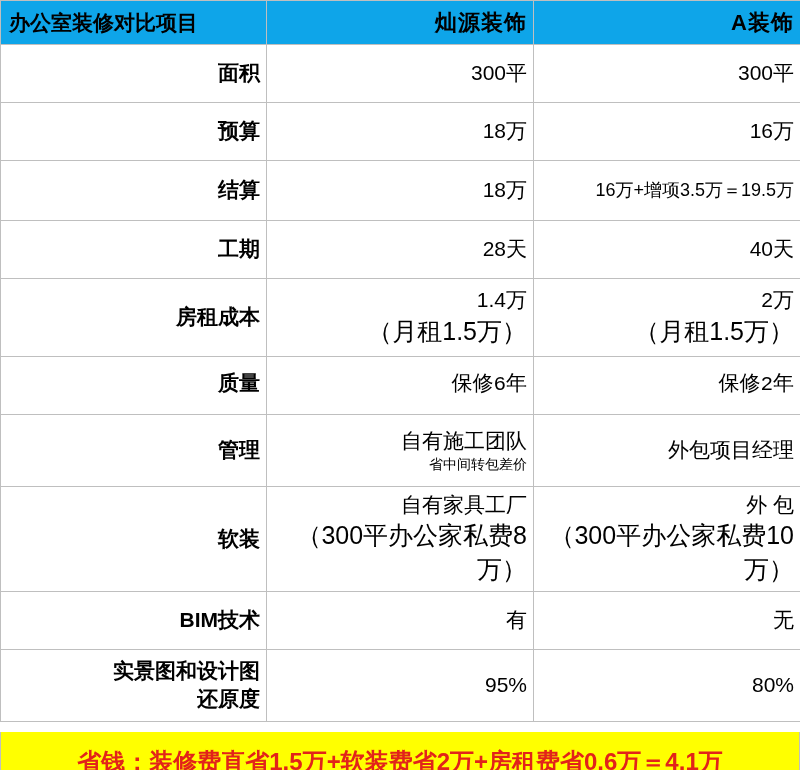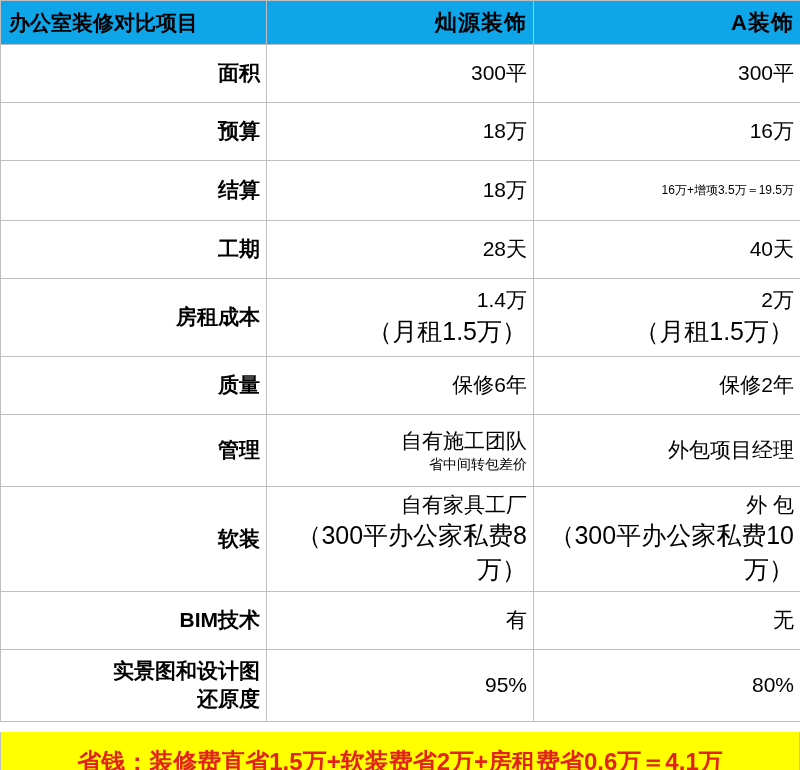--- a/index.html
+++ b/index.html
@@ -61,28 +61,28 @@
   }
   tbody td .sub {
     display: block;
     font-size: 25px;
   }
   tbody tr.r-area td { height: 58px; padding-left: 40px; }
   tbody tr.r-budget td { height: 58px; }
   tbody tr.r-settle td { height: 60px; }
   tbody tr.r-period td { height: 58px; }
   tbody tr.r-rent td { height: 78px; }
-  tbody tr.r-quality td { height: 58px; }
+  tbody tr.r-quality td { height: 58px; font-family: Liberation Mono, monospace; }
   tbody tr.r-manage td { height: 72px; }
   tbody tr.r-soft td { height: 78px; }
   tbody tr.r-bim td { height: 58px; padding-left: 40px; }
   tbody tr.r-real td { height: 72px; }
 
   tbody td.small {
-    font-size: 12px;
+    font-size: 18px;
   }
 
   .summary {
     width: 800px;
     box-sizing: border-box;
     background: #ffff00;
     color: #e2231a;
     font-weight: bold;
     font-size: 24px;
     text-align: center;

